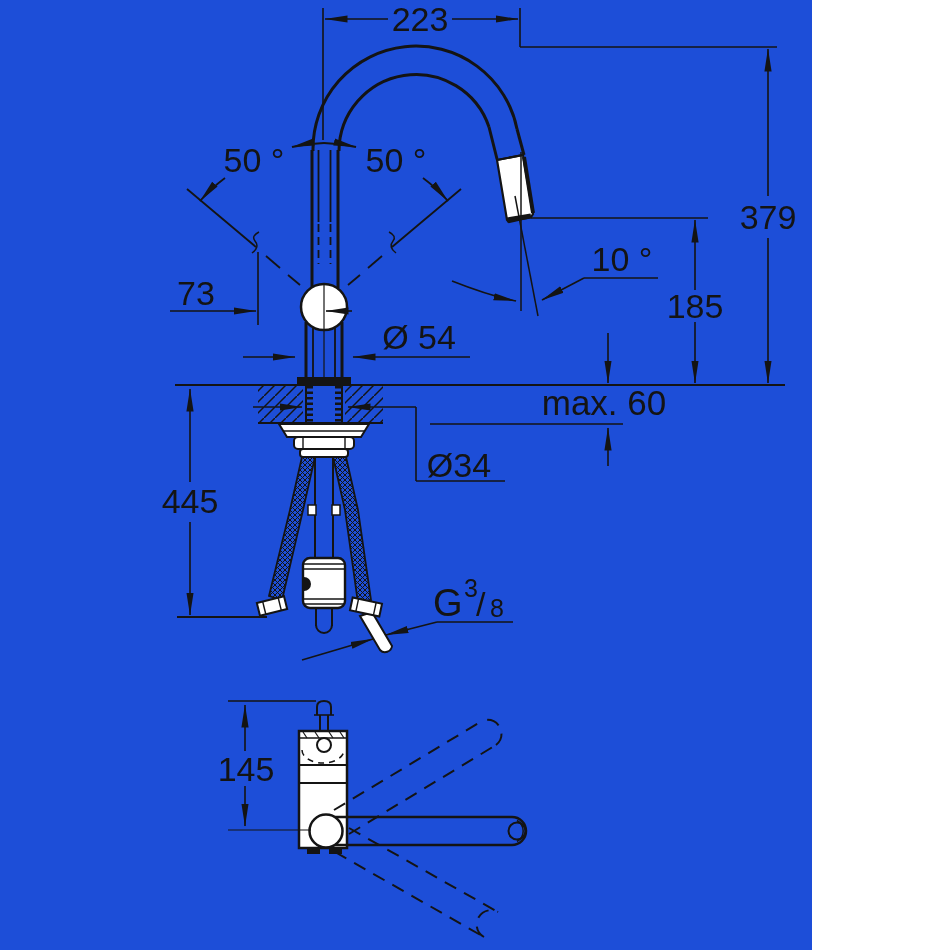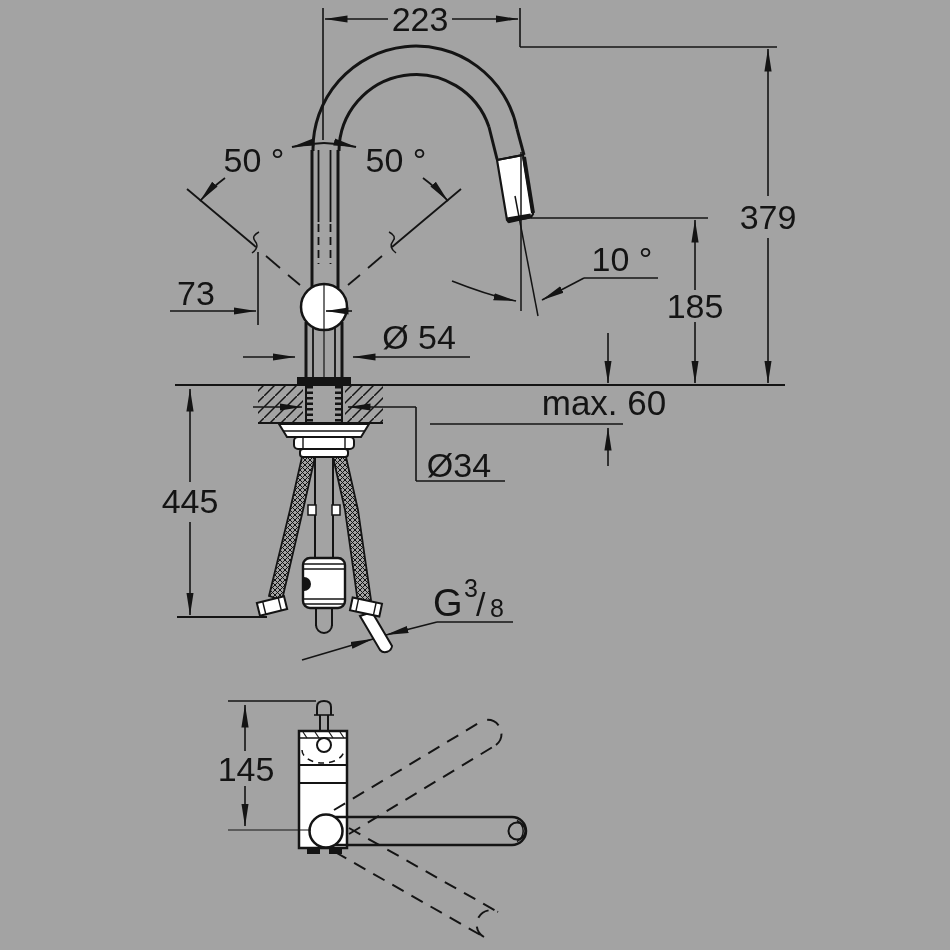--- a/index.html
+++ b/index.html
@@ -1,16 +1,16 @@
 <!DOCTYPE html>
 <html><head>
 <meta charset="utf-8">
 <style>
   html,body{margin:0;padding:0;background:#fff;}
-  .page{width:950px;height:950px;background:#a3a3a3;position:relative;overflow:hidden;}
+  .page{width:812px;height:950px;background:#1d4ed8;position:relative;overflow:hidden;}
   text{font-family:"Liberation Sans",sans-serif;}
 </style>
 </head>
 <body>
 
 <div class="page">
 <svg width="950" height="950" viewBox="0 0 950 950">
   <defs>
     <marker id="ah" markerUnits="userSpaceOnUse" markerWidth="25" markerHeight="10" refX="22.5" refY="5" orient="auto">
       <path d="M0,1.4 L23,5 L0,8.6 Z" fill="#141414"></path>

